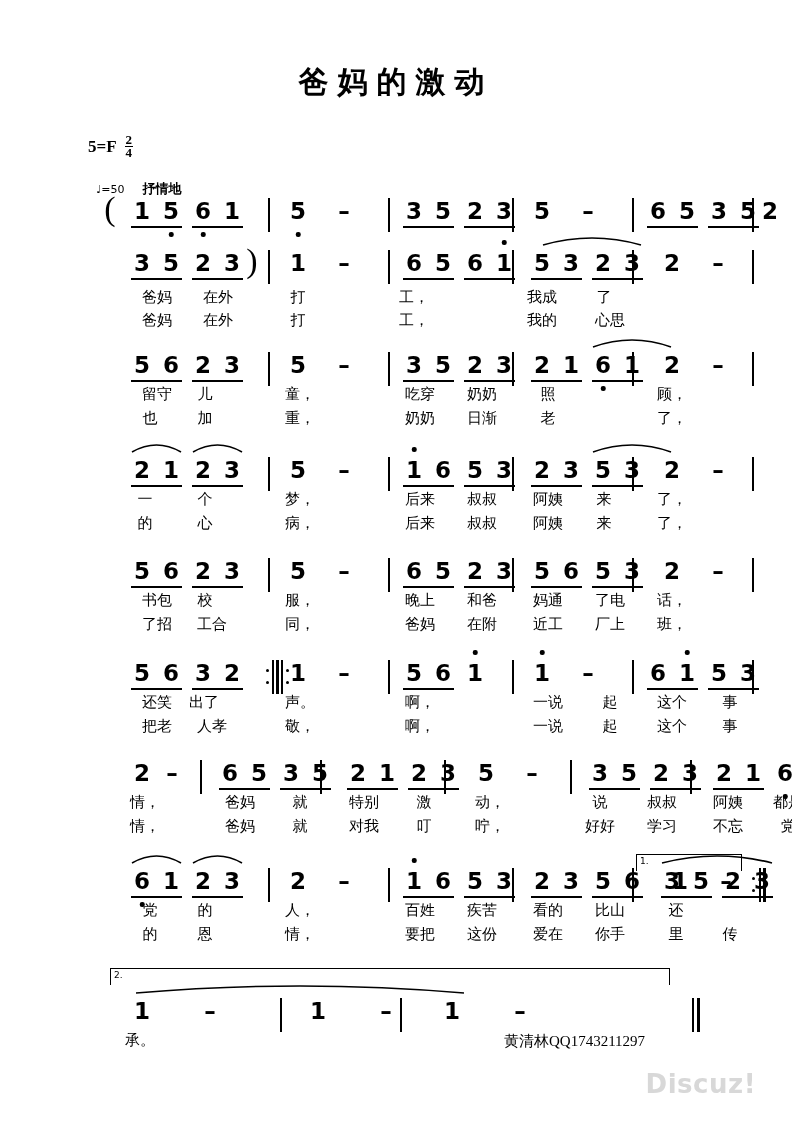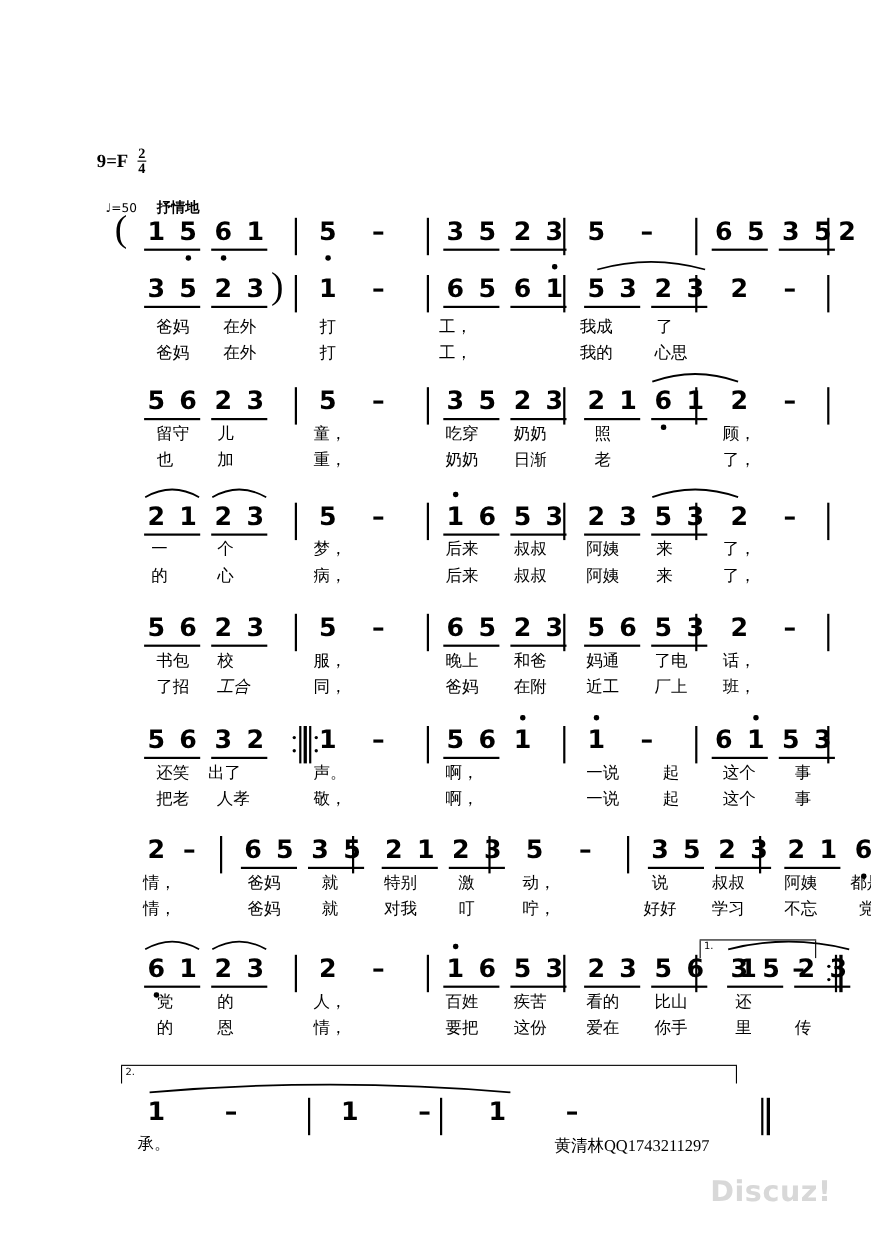--- a/index.html
+++ b/index.html
@@ -89,23 +89,24 @@
     position:absolute;right:36px;bottom:22px;
     font-family:"DejaVu Sans","Liberation Sans",sans-serif;
     font-size:26px;font-weight:700;color:#d8d8d8;letter-spacing:0.5px;
   }
 </style>
 </head>
 <body>
 
 <div class="sheet">
 
+  <div class="title">爸妈的激动</div>
 
   <div class="keysig">
-    <span>9=F</span>
+    <span>5=F</span>
     <span class="frac">
       <span class="num">2</span>
       <span>4</span>
     </span>
   </div>
 
 
   <div class="tempo">
     <span>♩=50</span>
     <span class="mood">抒情地</span>
@@ -325,21 +326,21 @@
       <div class="beam" style="left: 592px; top: 586px; width: 51px;"></div>
       <div class="ly" style="left: 157px; top: 591px;">书包</div>
       <div class="ly" style="left: 205px; top: 591px;">校</div>
       <div class="ly" style="left: 300px; top: 591px;">服，</div>
       <div class="ly" style="left: 420px; top: 591px;">晚上</div>
       <div class="ly" style="left: 482px; top: 591px;">和爸</div>
       <div class="ly" style="left: 548px; top: 591px;">妈通</div>
       <div class="ly" style="left: 610px; top: 591px;">了电</div>
       <div class="ly" style="left: 672px; top: 591px;">话，</div>
       <div class="ly" style="left: 157px; top: 615px;">了招</div>
-      <div class="ly" style="left: 212px; top: 615px; font-style: italic;">工合</div>
+      <div class="ly" style="left: 212px; top: 615px;">工合</div>
       <div class="ly" style="left: 300px; top: 615px;">同，</div>
       <div class="ly" style="left: 420px; top: 615px;">爸妈</div>
       <div class="ly" style="left: 482px; top: 615px;">在附</div>
       <div class="ly" style="left: 548px; top: 615px;">近工</div>
       <div class="ly" style="left: 610px; top: 615px;">厂上</div>
       <div class="ly" style="left: 672px; top: 615px;">班，</div>
       <div class="bar" style="left: 388px; top: 660px; height: 34px;"></div>
       <div class="bar" style="left: 512px; top: 660px; height: 34px;"></div>
       <div class="bar" style="left: 632px; top: 660px; height: 34px;"></div>
       <div class="bar" style="left: 752px; top: 660px; height: 34px;"></div>

